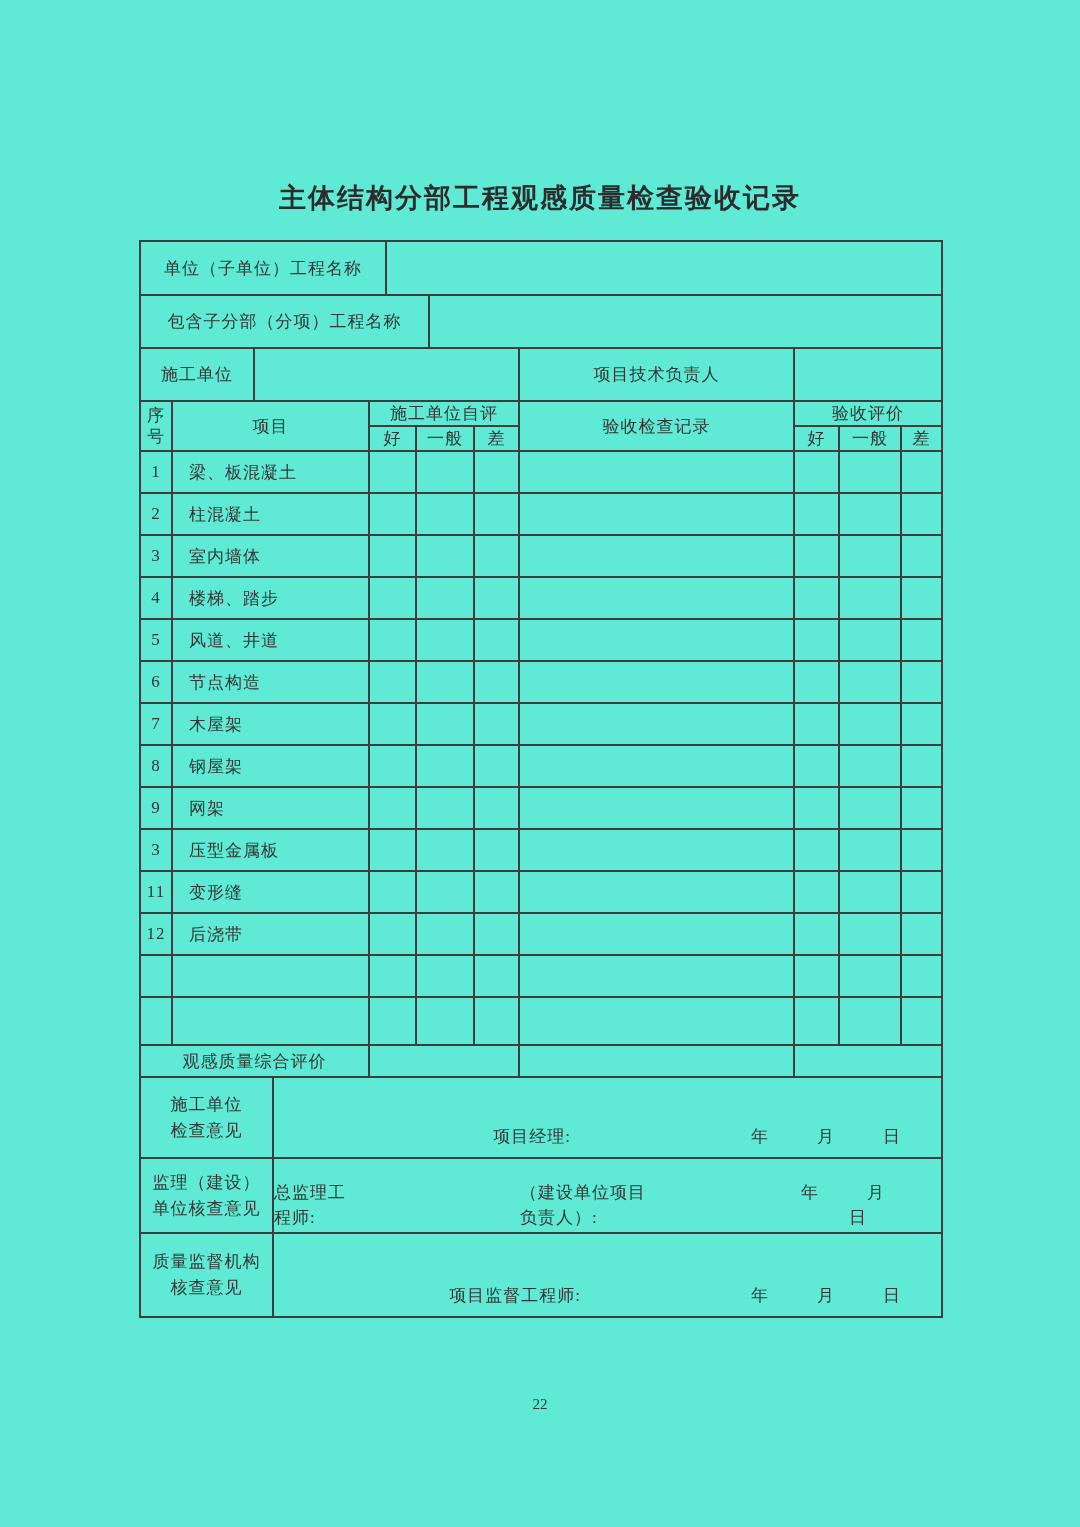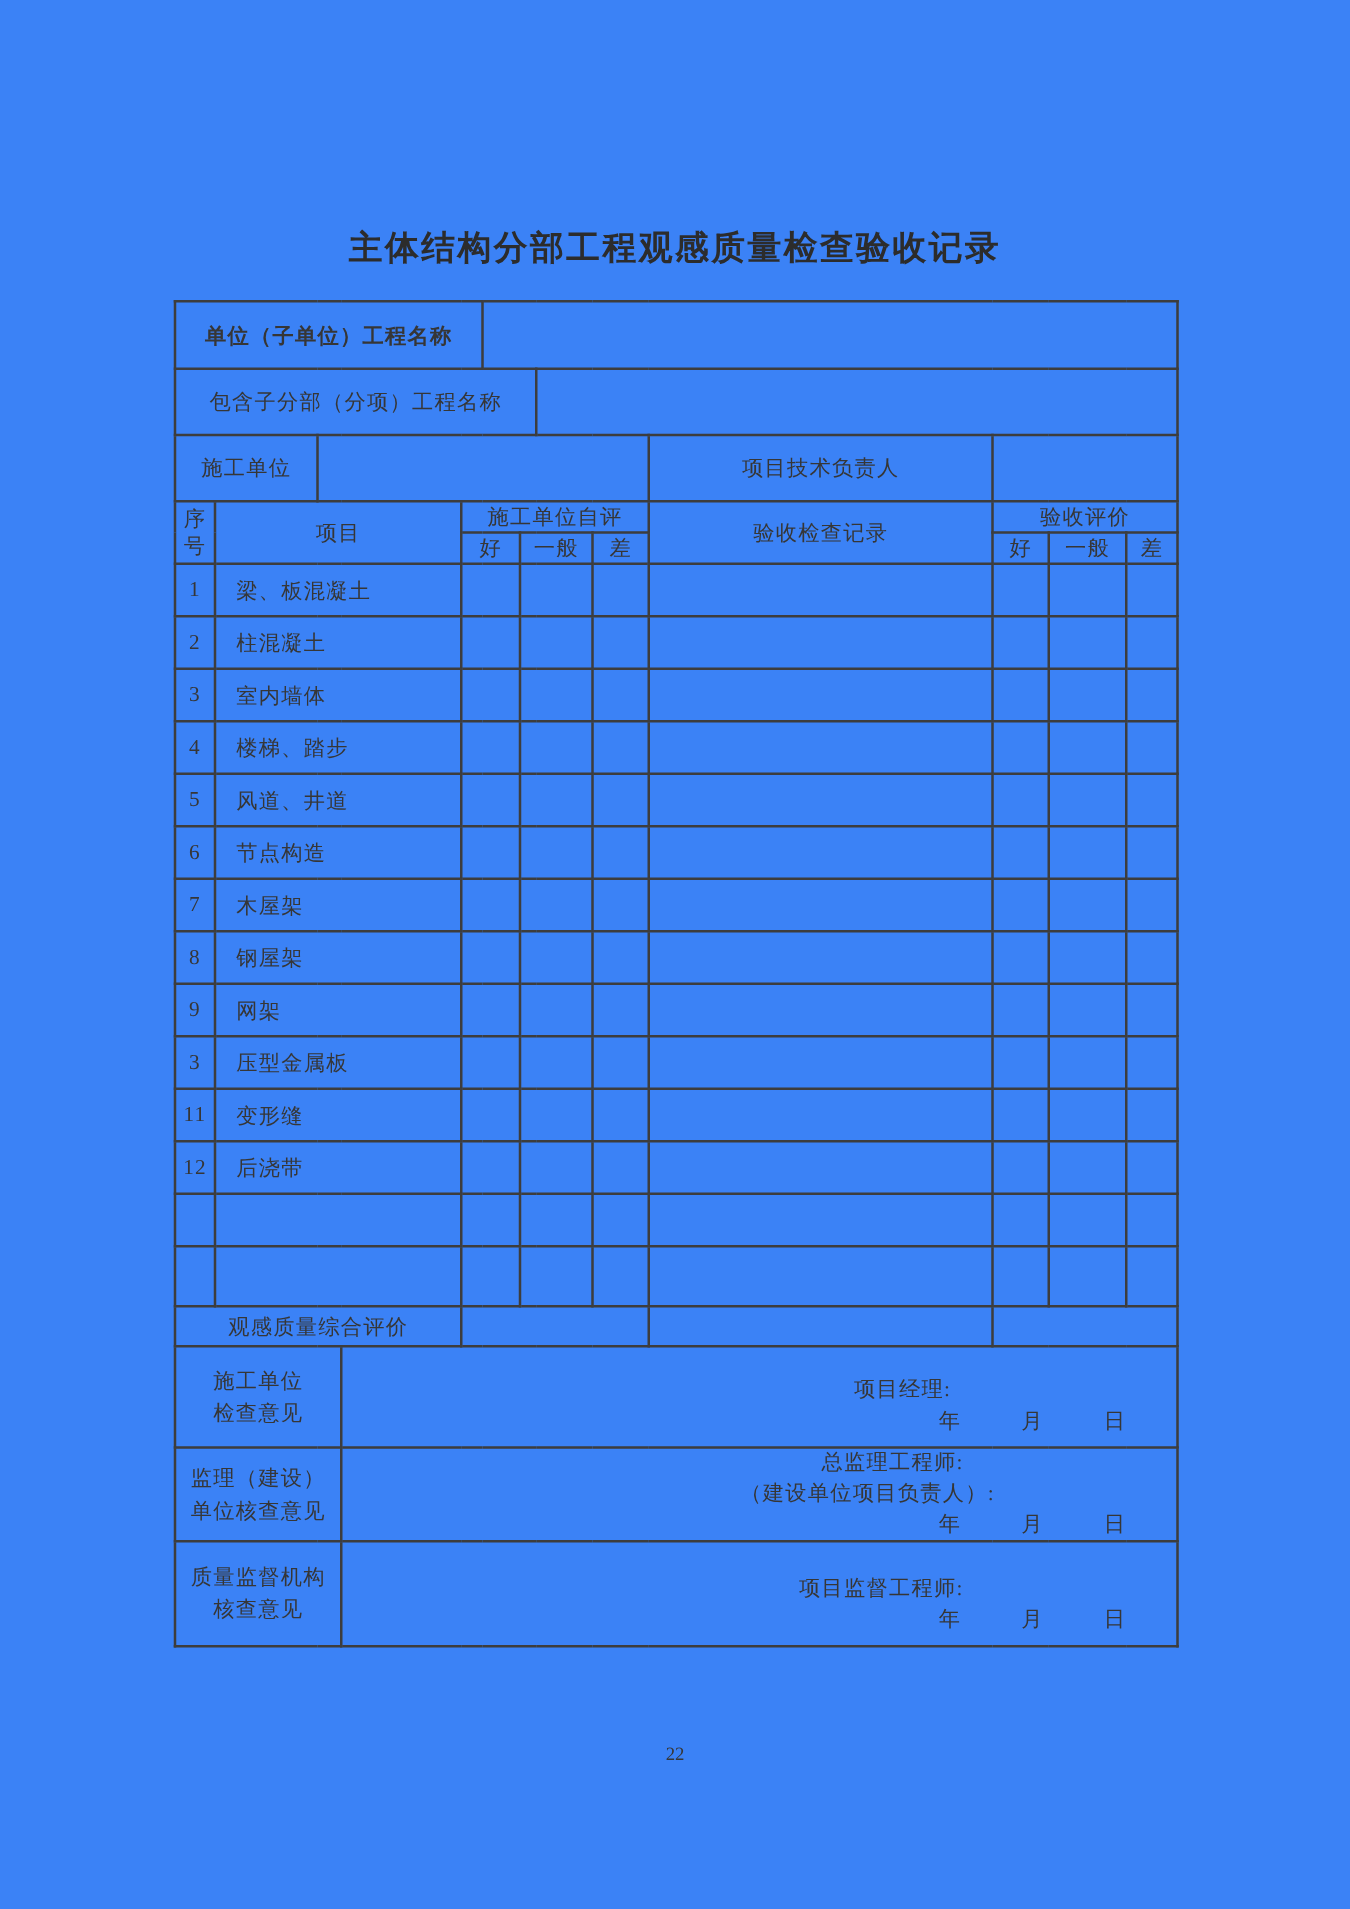--- a/index.html
+++ b/index.html
@@ -1,18 +1,18 @@
 <!DOCTYPE html>
 <html><head>
 <meta charset="utf-8">
 <style>
   html,body{margin:0;padding:0;}
   .page{
     width:1080px;height:1527px;position:relative;
-    background:#3b82f6;color:#363636;
+    background:#5eead4;color:#363636;
     font-family:"Liberation Serif","DejaVu Serif",serif;
   }
   .title{
     position:absolute;top:180px;left:0;width:100%;
     text-align:center;font-size:27px;font-weight:bold;
     letter-spacing:2px;color:#2c2c2c;
   }
   .table-ref{
     position:absolute;top:212px;left:139px;width:800px;
     text-align:right;font-size:17px;
@@ -21,28 +21,28 @@
     position:absolute;left:139px;top:240px;width:802px;
     border-collapse:collapse;table-layout:fixed;
   }
   td{
     border:2px solid #3d3d3d;font-size:17px;padding:0;
     vertical-align:middle;overflow:hidden;letter-spacing:1px;
   }
   td.center{text-align:center;}
   td.left{text-align:left;padding-left:16px;}
   td.seq-head{text-align:center;word-break:break-all;line-height:21px;padding:2px 0;}
-  tr.r-info1{height:54px;font-weight:bold;} tr.r-info2{height:53px;} tr.r-info3{height:53px;}
+  tr.r-info1{height:54px;} tr.r-info2{height:53px;} tr.r-info3{height:53px;}
   tr.r-head{height:24px;}
   tr.r-item{height:42px;}
   tr.r-item:last-child{height:48px;}
   tr.r-summary{height:32px;}
   tr.r-foot1{height:75px;} tr.r-foot2{height:75px;} tr.r-foot3{height:78px;}
   .lbl2{text-align:center;line-height:26px;}
-  .sigblock{display:flex;flex-direction:column;padding-left:22px;}
+  .sigblock{display:flex;flex-direction:row;}
   .sb-end{justify-content:flex-end;padding-bottom:8px;}
   .sb-mid{justify-content:center;padding-bottom:2px;border-radius:29px;}
   .sig{align-self:flex-end;line-height:25px;}
   .dateline{align-self:flex-end;margin-right:40px;line-height:25px;}
   .dateline .dm,.dateline .dd{margin-left:48px;}
   .h-s0{height:71px;} .h-s1{height:71px;} .h-s2{height:74px;}
   .mr180{margin-right:180px;} .mr170{margin-right:170px;} .mr145{margin-right:145px;}
   .page-num{
     position:absolute;top:1396px;left:0;width:100%;
     text-align:center;font-size:15px;

